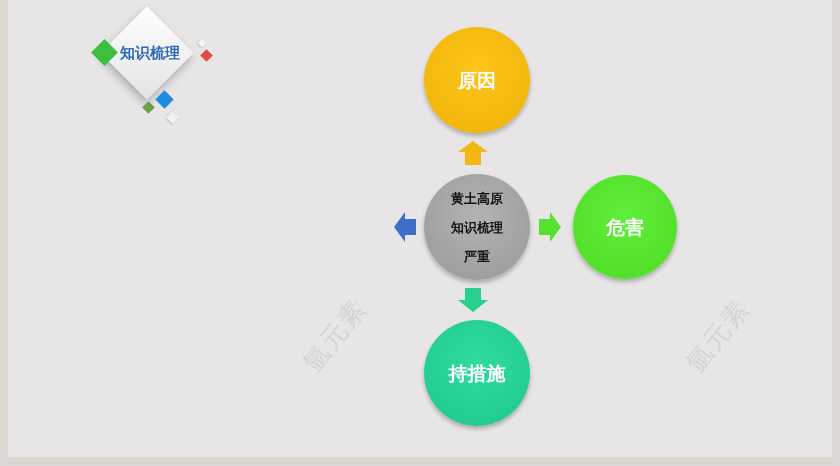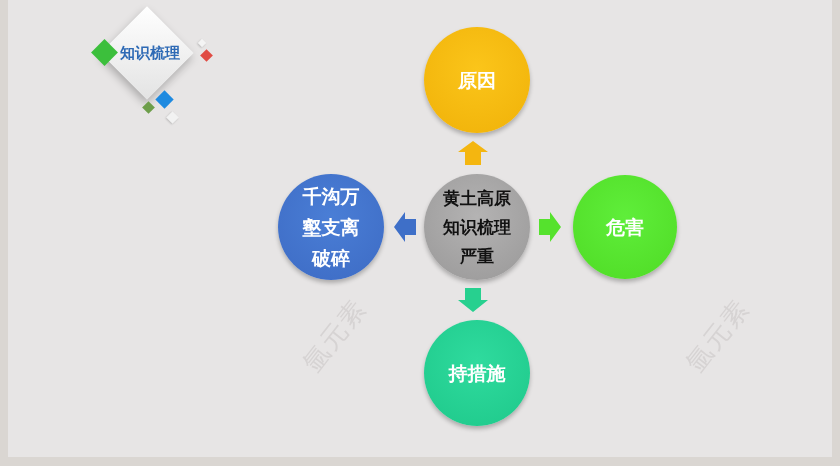--- a/index.html
+++ b/index.html
@@ -2,21 +2,21 @@
 <html><head>
 <meta charset="utf-8">
 <style>
   html, body { margin:0; padding:0; }
   body { width:840px; height:466px; background:#dad6d2; position:relative; overflow:hidden; font-family:"DejaVu Sans", sans-serif; }
   .slide { position:absolute; left:8px; top:0; width:824px; height:457px; background:#e7e5e5; }
   .abs { position:absolute; }
   .circle { position:absolute; border-radius:50%; display:flex; flex-direction:column; align-items:center; justify-content:center; color:#fff; font-weight:bold; box-shadow: 0 3px 4px rgba(0,0,0,0.25); }
   .circle span { display:block; line-height:31px; font-size:19px; letter-spacing:0px; }
   .c-center { left:416px; top:174px; width:106px; height:106px; background:radial-gradient(circle at 50% 40%, #b4b3b3, #999898); color:#111; }
-  .c-center span { font-size:17px; line-height:29px; }
+  .c-center span { font-size:13px; line-height:29px; }
   .c-top { left:416px; top:27px; width:106px; height:106px; background:radial-gradient(circle at 50% 40%, #fbc51a, #f0b108);text-align:right; }
   .c-right { left:565px; top:175px; width:104px; height:104px; background:radial-gradient(circle at 50% 40%, #5fee3a, #4fdb25); }
   .c-left { left:270px; top:174px; width:106px; height:106px; background:radial-gradient(circle at 50% 40%, #4a7ed6, #3d6bc4); }
   .c-bottom { left:416px; top:320px; width:106px; height:106px; background:radial-gradient(circle at 50% 40%, #2fdb9e, #1ec88a); }
   .diamond { position:absolute; transform:rotate(45deg); }
   .watermark { position:absolute; color:#d6d3d3; font-size:26px; transform:rotate(-52deg); letter-spacing:2px; }
 </style>
 </head>
 <body>
 
@@ -56,23 +56,18 @@
   </div>
 
   <div class="circle c-top">
     <span>原因</span>
   </div>
 
   <div class="circle c-right">
     <span>危害</span>
   </div>
 
-  <div class="circle c-left">
-    <span>千沟万</span>
-    <span>壑支离</span>
-    <span>破碎</span>
-  </div>
 
   <div class="circle c-bottom">
     <span>持措施</span>
   </div>
 
 </div>
 
 </body></html>

